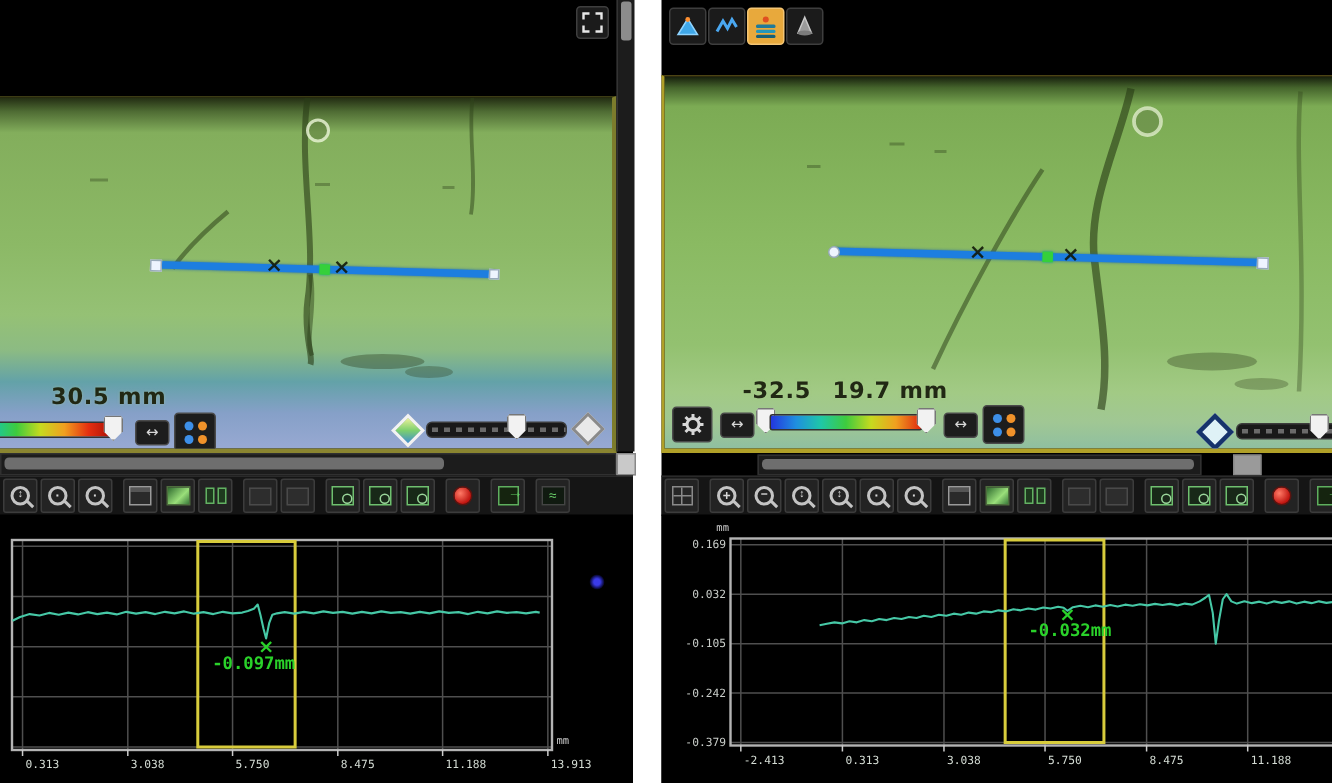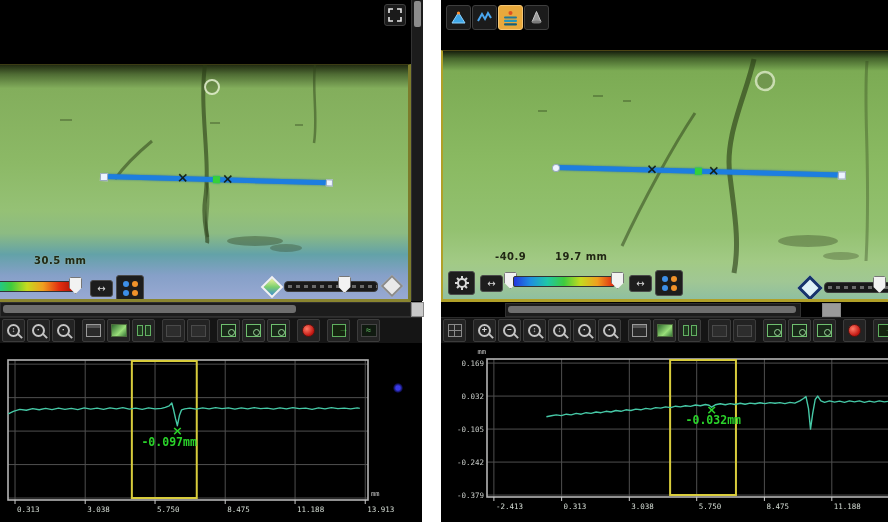--- a/index.html
+++ b/index.html
@@ -19,21 +19,21 @@
   .threads{position:absolute;left:0;top:0;}
 
   
   .mline-wrap{position:absolute;height:9px;transform-origin:left center;}
   .mline{position:absolute;left:0;top:2px;height:5px;width:100%;background:#1d7ee0;border-radius:2px;box-shadow:0 0 2px rgba(20,90,180,.8);}
   .endpt{position:absolute;background:#eef4ff;border:1px solid #9ab;}
   .xmark{position:absolute;top:-4px;color:rgba(18,24,8,.9);font-weight:bold;font-size:14px;line-height:14px;font-family:"DejaVu Sans",sans-serif;}
   .gsq{position:absolute;top:1px;width:7px;height:7px;background:#35d03a;box-shadow:0 0 2px #1a8;}
 
   
-  .scale-label{position:absolute;font-size:10px;font-weight:bold;color:#212814;letter-spacing:.5px;font-family:"DejaVu Sans",sans-serif;text-shadow:0 0 2px rgba(180,210,150,.5);}
+  .scale-label{position:absolute;font-size:15px;font-weight:bold;color:#212814;letter-spacing:.5px;font-family:"DejaVu Sans",sans-serif;text-shadow:0 0 2px rgba(180,210,150,.5);}
   .cbar{position:absolute;height:9px;border:1px solid #333;border-radius:2px;}
   .cbar.left-cut{background:linear-gradient(90deg,#17c7a6,#3ecb3e,#c6da1f,#f09f1f,#e42f10,#a80f06);}
   .cbar.full{background:linear-gradient(90deg,#2337de,#1f8fdf,#1fc7a7,#3ecb3e,#c6da1f,#f09f1f,#df2810);}
   .handle{position:absolute;width:11px;height:15px;background:#f2f2f2;border:1px solid #777;
     clip-path:polygon(12% 0,88% 0,100% 12%,100% 62%,50% 100%,0 62%,0 12%);}
   .sbtn{position:absolute;background:#1d1d1d;border:1px solid #4a4a4a;border-radius:3px;color:#d8d8d8;
     display:flex;align-items:center;justify-content:center;font-size:10px;line-height:10px;font-family:"DejaVu Sans",sans-serif;}
   .dots{display:grid;grid-template-columns:6px 6px;grid-template-rows:6px 6px;gap:3px;}
   .dots i{border-radius:50%;}
   .dots i.b{background:#3d8fe8;} .dots i.o{background:#f0922a;}
@@ -287,21 +287,21 @@
 
       <div class="mline-wrap" style="left:112px;top:112px;width:287px;transform:rotate(1.5deg);">
         <div class="mline"></div>
         <div class="endpt" style="left:-3px;top:1px;width:6px;height:6px;border-radius:50%;"></div>
         <div class="endpt" style="left:283px;top:1px;width:6px;height:6px;"></div>
         <span class="xmark" style="left:91px;">×</span>
         <span class="xmark" style="left:153px;">×</span>
         <span class="gsq" style="left:140px;"></span>
       </div>
 
-      <span class="scale-label" style="left:52px;top:200px;">-40.9</span>
+      <span class="scale-label" style="left:52px;top:200px;">-32.5</span>
       <span class="scale-label" style="left:112px;top:200px;">19.7 mm</span>
 
       <div class="sbtn" style="left:5px;top:220px;width:25px;height:22px;">
         <svg width="16" height="16" viewBox="0 0 16 16">
           <g stroke="#d8d8d8" stroke-width="2">
             <line x1="8" y1="1" x2="8" y2="4"></line>
               <line x1="8" y1="12" x2="8" y2="15"></line>
             <line x1="1" y1="8" x2="4" y2="8"></line>
               <line x1="12" y1="8" x2="15" y2="8"></line>
             <line x1="3" y1="3" x2="5" y2="5"></line>

